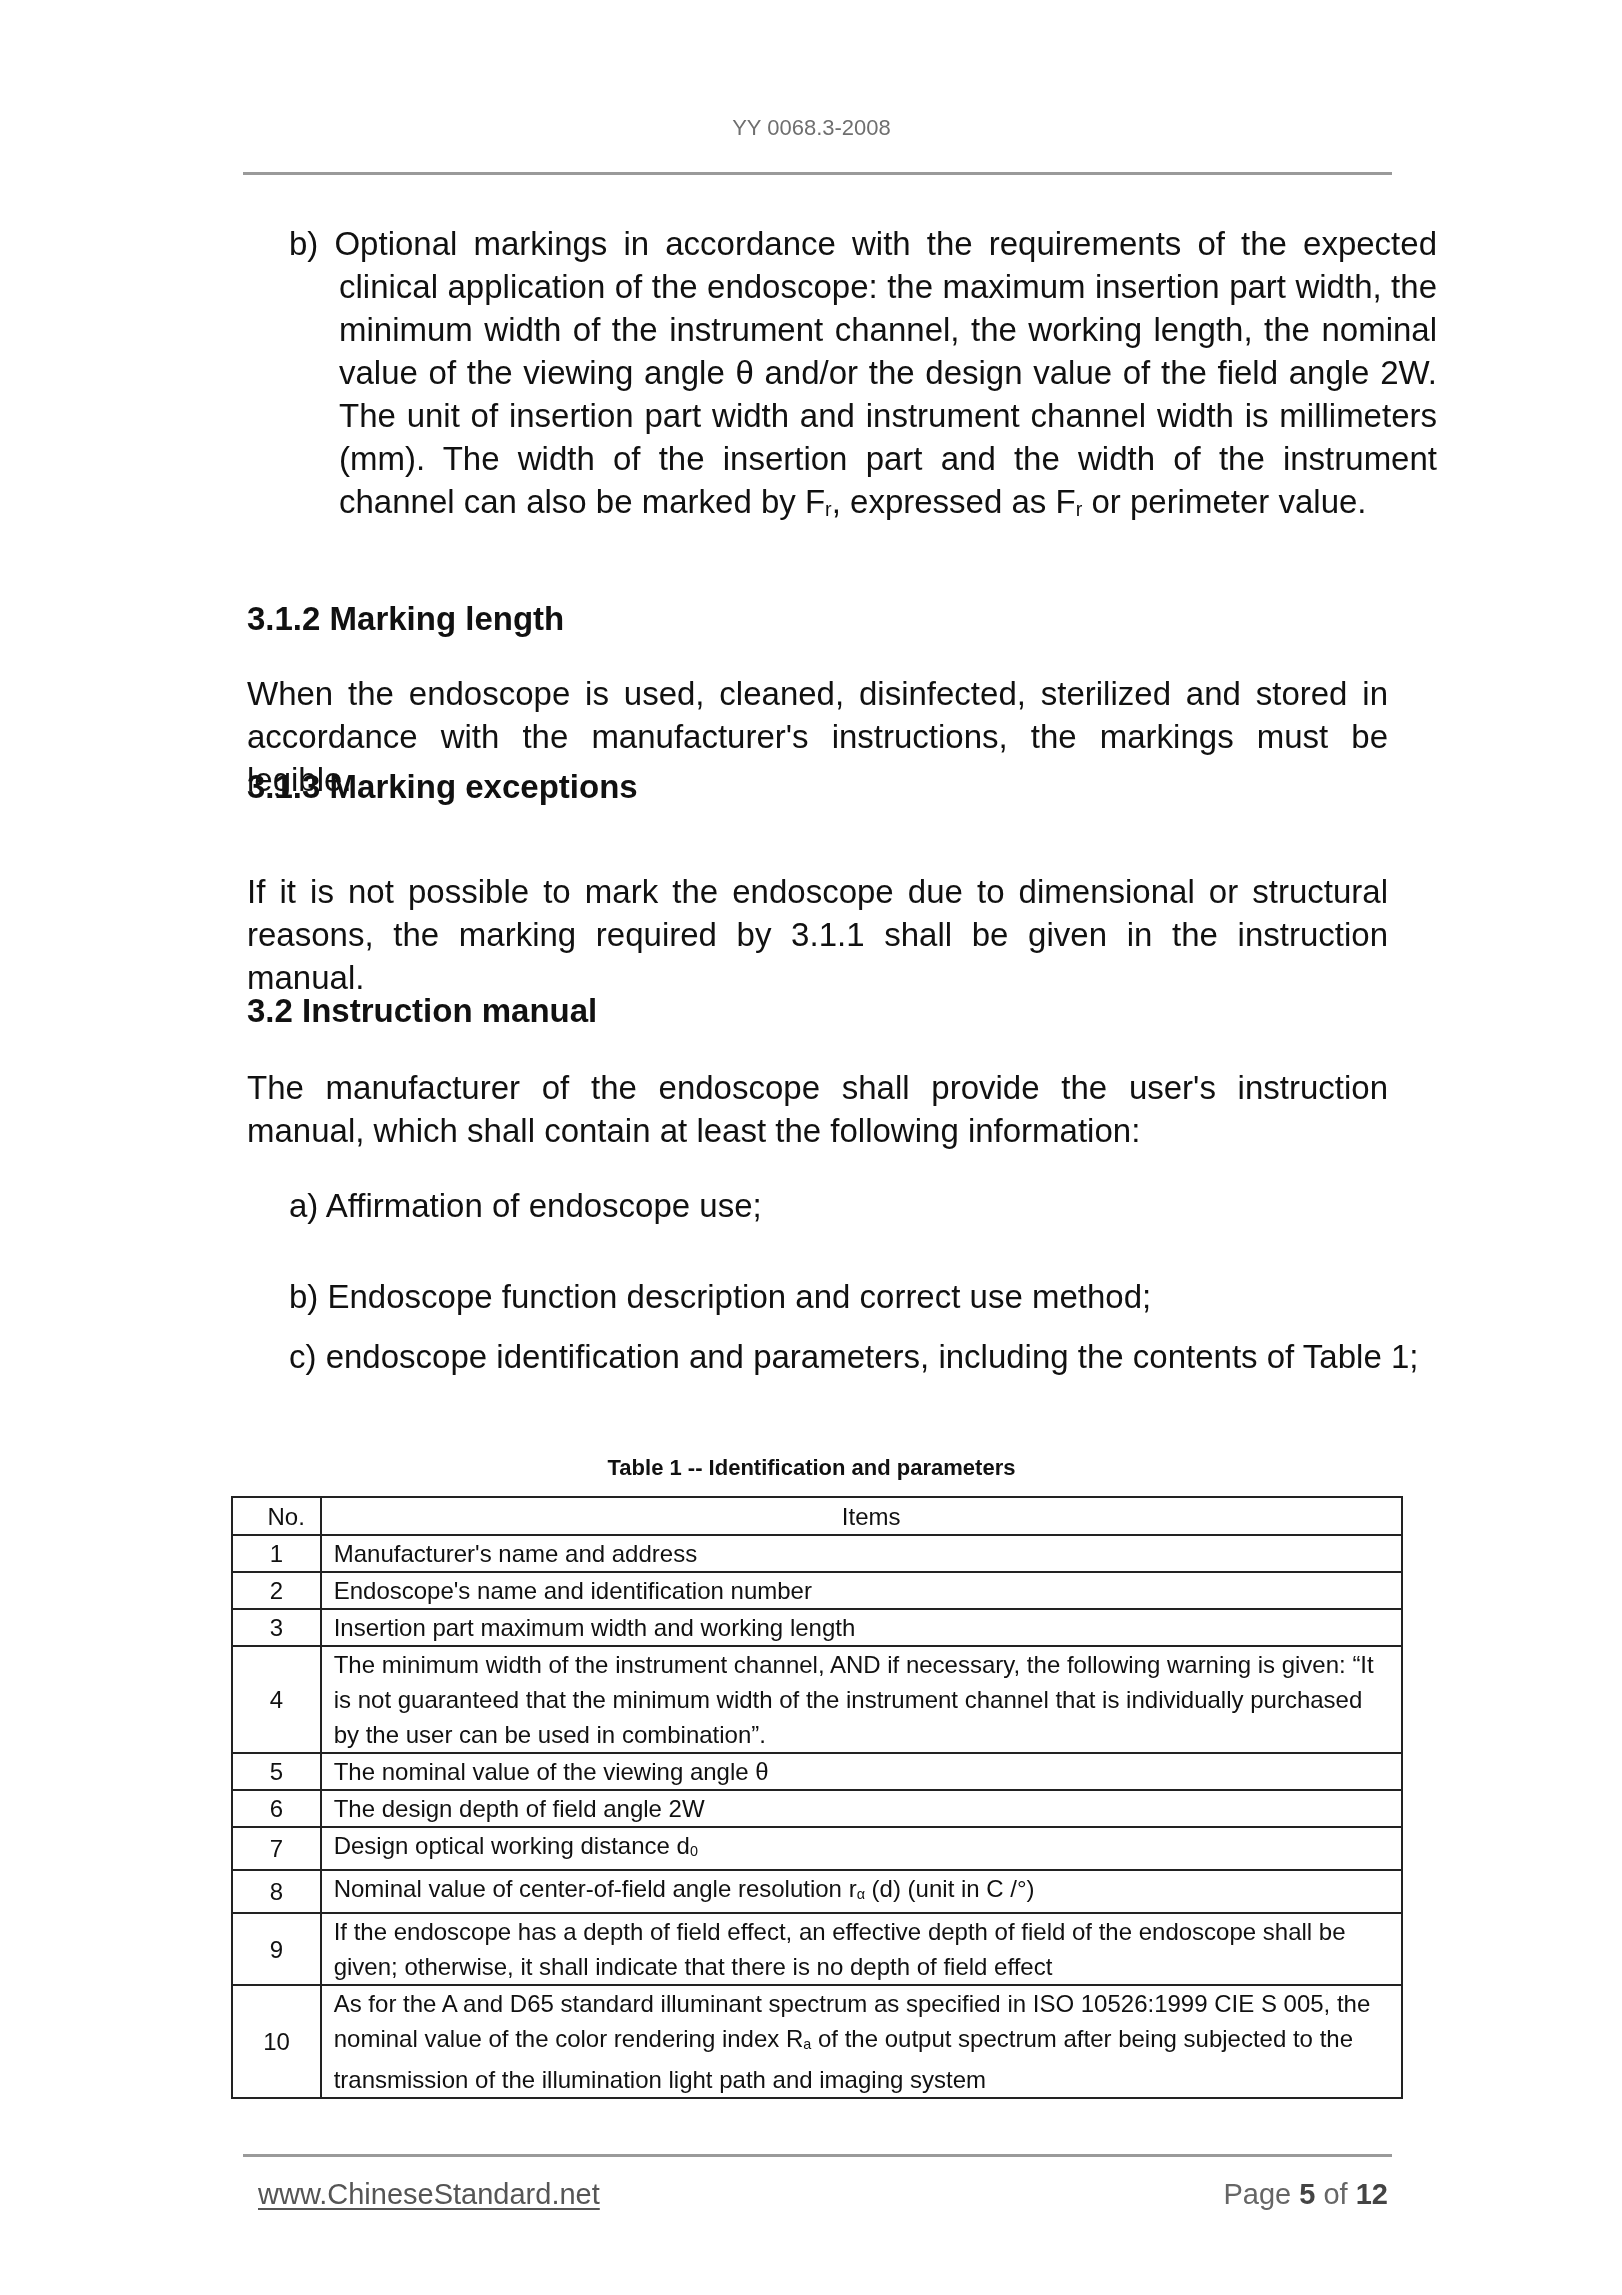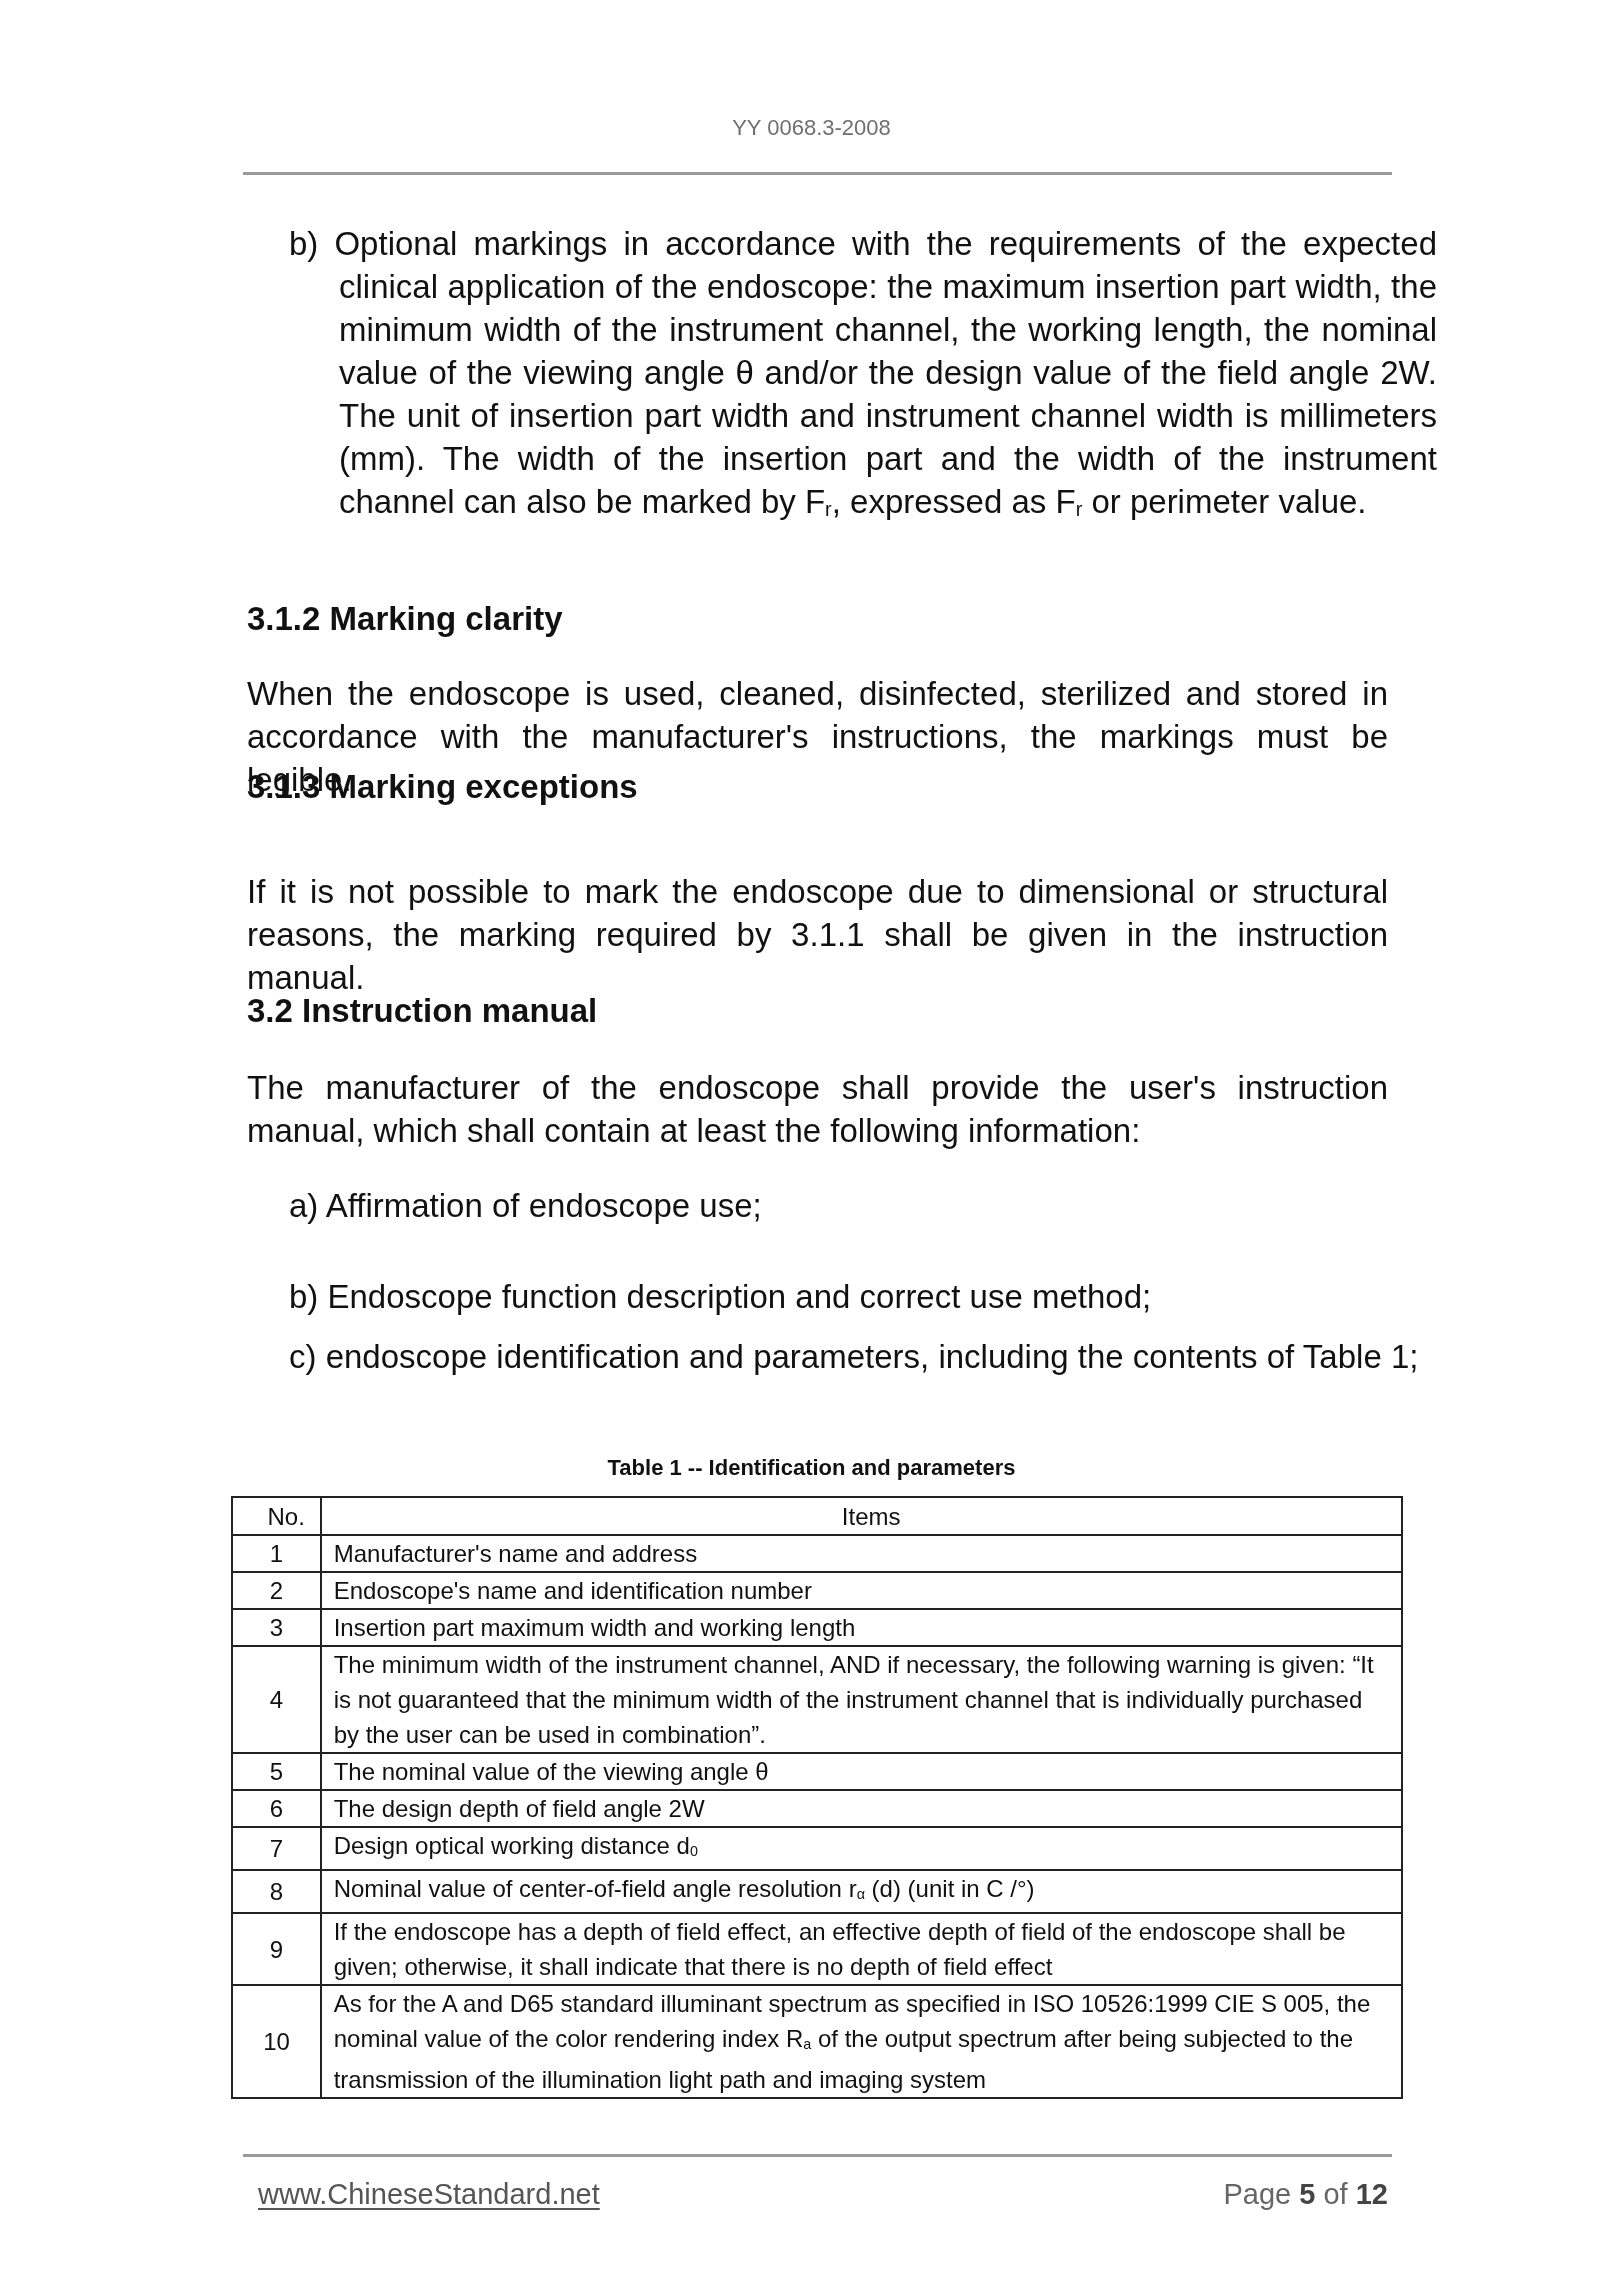--- a/index.html
+++ b/index.html
@@ -30,21 +30,21 @@
   .ftr-right b { color: #444; }
 </style>
 </head>
 <body>
 
 <div class="hdr">YY 0068.3-2008</div>
 <div class="hdr-line"></div>
 
 <div class="item hang" style="top:222px;"><span>b)</span> <span>Optional markings in accordance with the requirements of the expected clinical application of the endoscope: the maximum insertion part width, the minimum width of the instrument channel, the working length, the nominal value of the viewing angle θ and/or the design value of the field angle 2W. The unit of insertion part width and instrument channel width is millimeters (mm). The width of the insertion part and the width of the instrument channel can also be marked by F</span><sub>r</sub><span>, expressed as F</span><sub>r</sub><span> or perimeter value.</span></div>
 
-<div class="h" style="top:600px;">3.1.2 Marking clarity</div>
+<div class="h" style="top:600px;">3.1.2 Marking length</div>
 <div class="p" style="top:672px;">When the endoscope is used, cleaned, disinfected, sterilized and stored in accordance with the manufacturer's instructions, the markings must be legible.</div>
 
 <div class="h" style="top:768px;">3.1.3 Marking exceptions</div>
 <div class="p" style="top:870px;">If it is not possible to mark the endoscope due to dimensional or structural reasons, the marking required by 3.1.1 shall be given in the instruction manual.</div>
 
 <div class="h" style="top:992px;">3.2 Instruction manual</div>
 <div class="p" style="top:1066px;">The manufacturer of the endoscope shall provide the user's instruction manual, which shall contain at least the following information:</div>
 
 <div class="item" style="top:1184px;">a) Affirmation of endoscope use;</div>
 <div class="item" style="top:1259px;margin-top:16px;">b) Endoscope function description and correct use method;</div>

